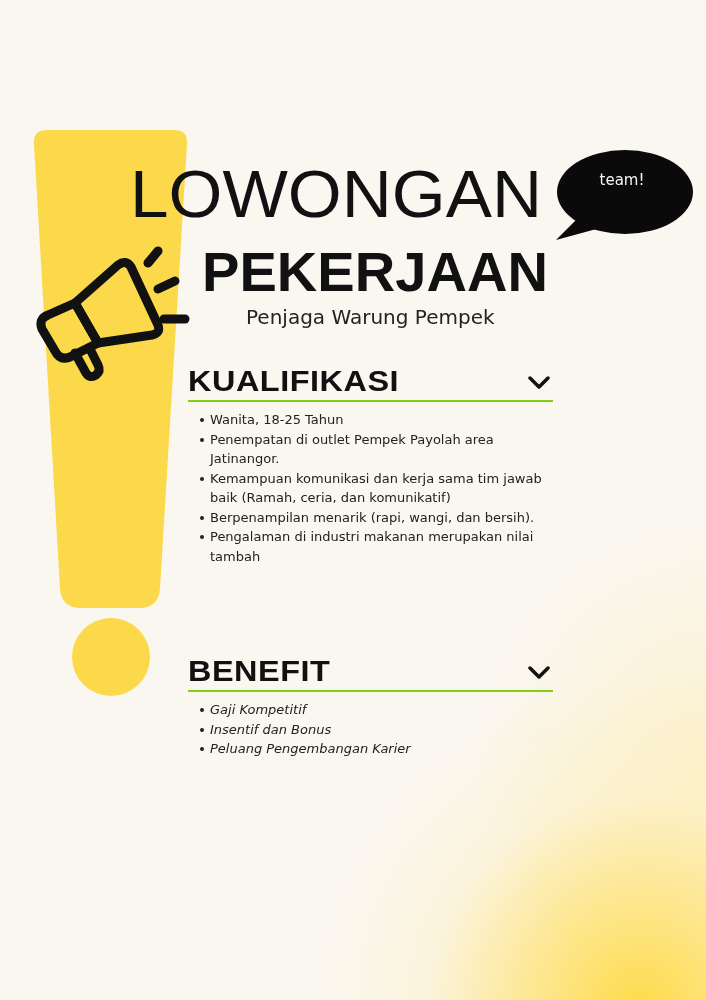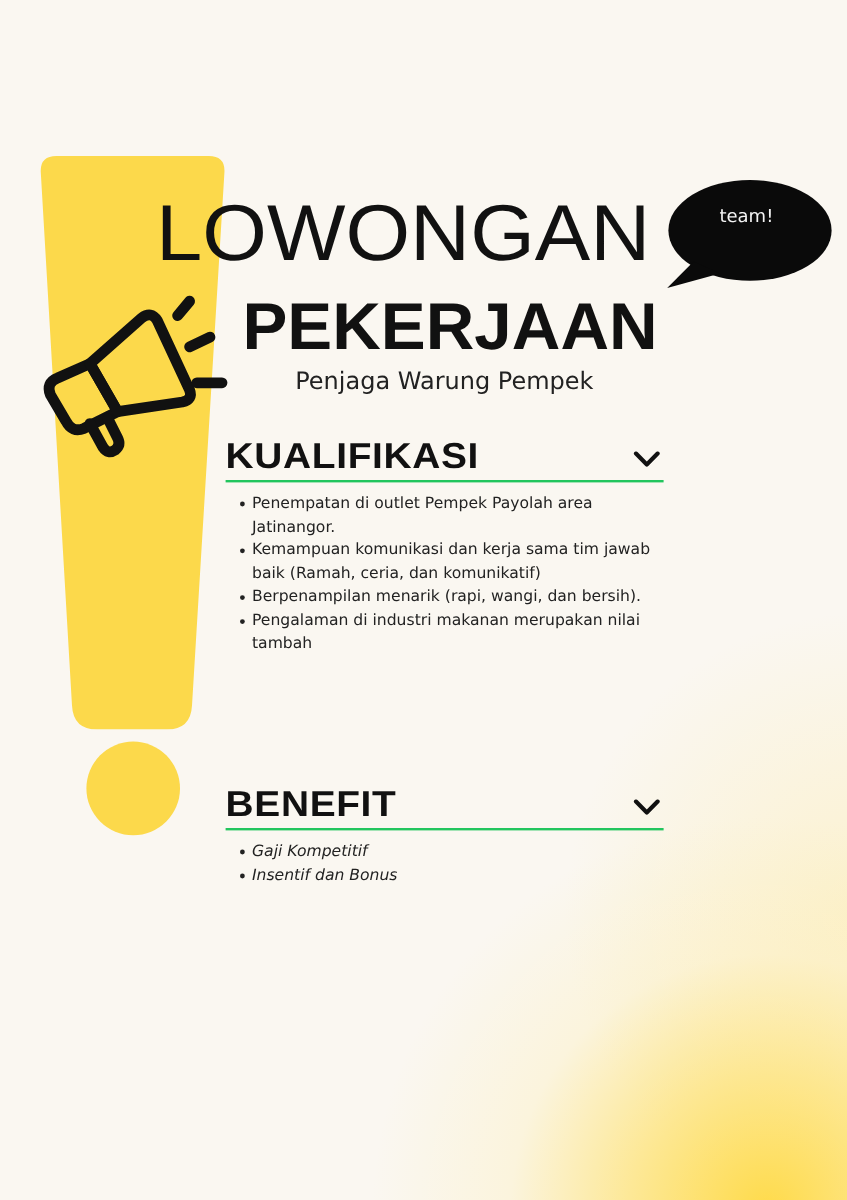--- a/index.html
+++ b/index.html
@@ -89,21 +89,21 @@
       line-height: 24px;
     }
     .section {
       position: absolute;
       left: 188px;
       width: 365px;
     }
     .section-header {
       position: relative;
       height: 38px;
-      border-bottom: 2px solid #22c55e;
+      border-bottom: 2px solid #84cc16;
     }
     .section-title {
       position: absolute;
       left: 0; bottom: 4px;
       font-family: "Liberation Sans", sans-serif;
       font-weight: 700;
       font-size: 30px;
       line-height: 1;
       letter-spacing: 0.5px;
       color: #111;
@@ -177,31 +177,33 @@
 </div>
 
 <section class="section" id="kualifikasi">
   <div class="section-header">
     <h2 class="section-title">KUALIFIKASI</h2>
     <svg class="chevron" viewBox="0 0 24 14" xmlns="http://www.w3.org/2000/svg">
       <polyline points="3,2 12,11 21,2" fill="none" stroke="#111" stroke-width="3.5" stroke-linecap="round" stroke-linejoin="round"></polyline>
     </svg>
   </div>
   <ul class="list">
+    <li>Wanita, 18-25 Tahun</li>
     <li>Penempatan di outlet Pempek Payolah area Jatinangor.</li>
     <li>Kemampuan komunikasi dan kerja sama tim jawab baik (Ramah, ceria, dan komunikatif)</li>
     <li>Berpenampilan menarik (rapi, wangi, dan bersih).</li>
     <li>Pengalaman di industri makanan merupakan nilai tambah</li>
   </ul>
 </section>
 
 <section class="section" id="benefit">
   <div class="section-header">
     <h2 class="section-title">BENEFIT</h2>
     <svg class="chevron" viewBox="0 0 24 14" xmlns="http://www.w3.org/2000/svg">
       <polyline points="3,2 12,11 21,2" fill="none" stroke="#111" stroke-width="3.5" stroke-linecap="round" stroke-linejoin="round"></polyline>
     </svg>
   </div>
   <ul class="list italic">
     <li>Gaji Kompetitif</li>
     <li>Insentif dan Bonus</li>
+    <li>Peluang Pengembangan Karier</li>
   </ul>
 </section>
 
 </body></html>

